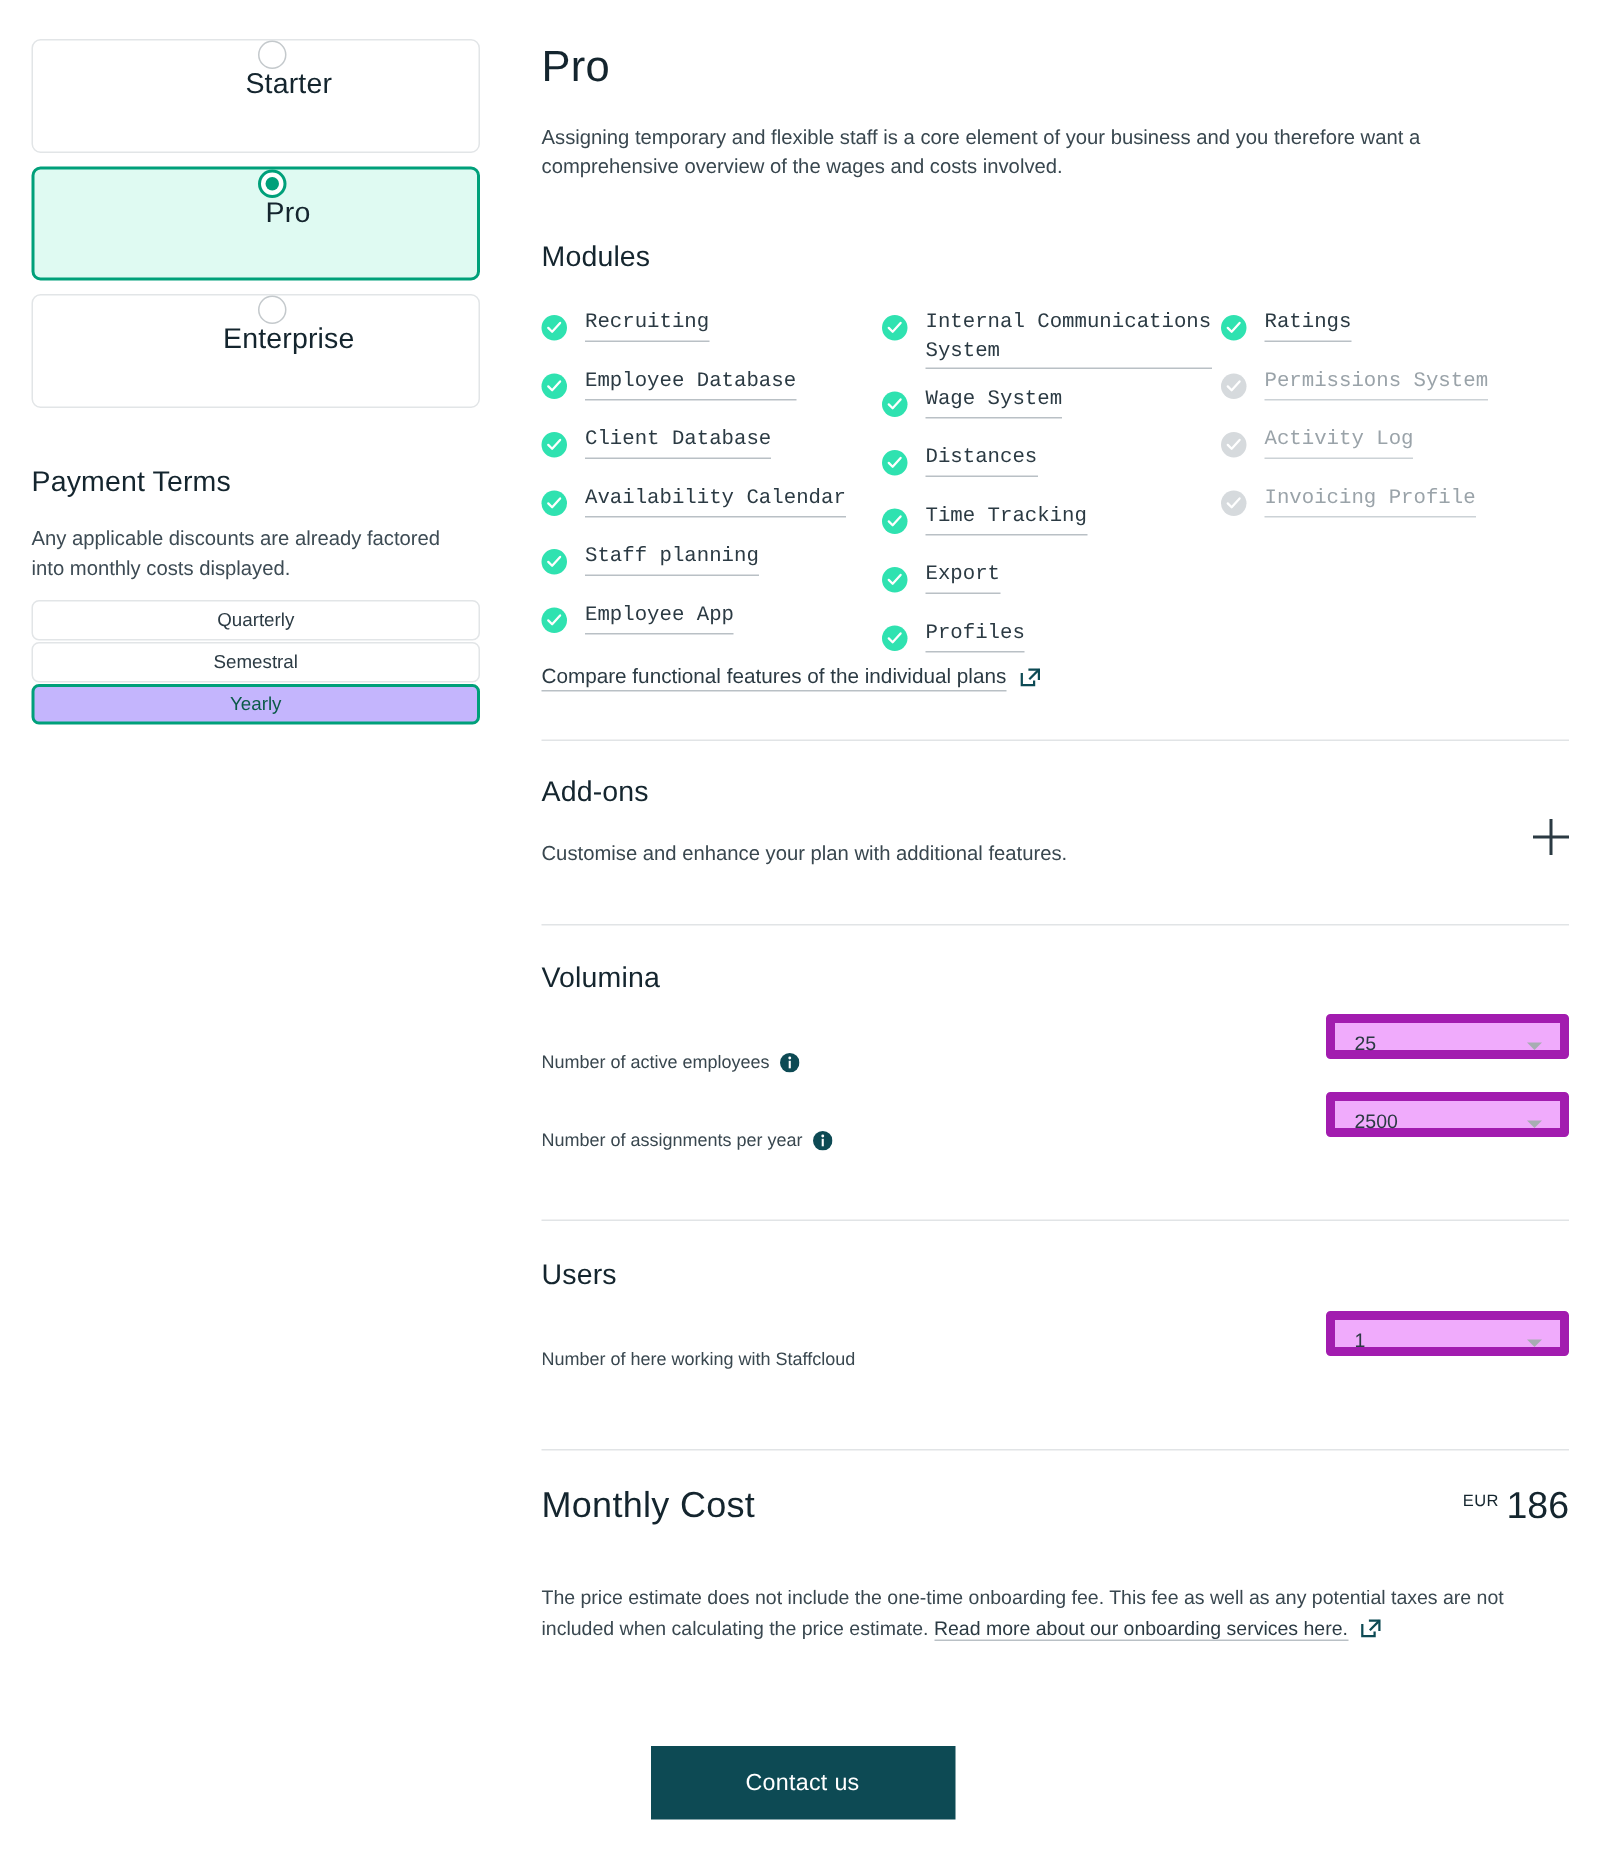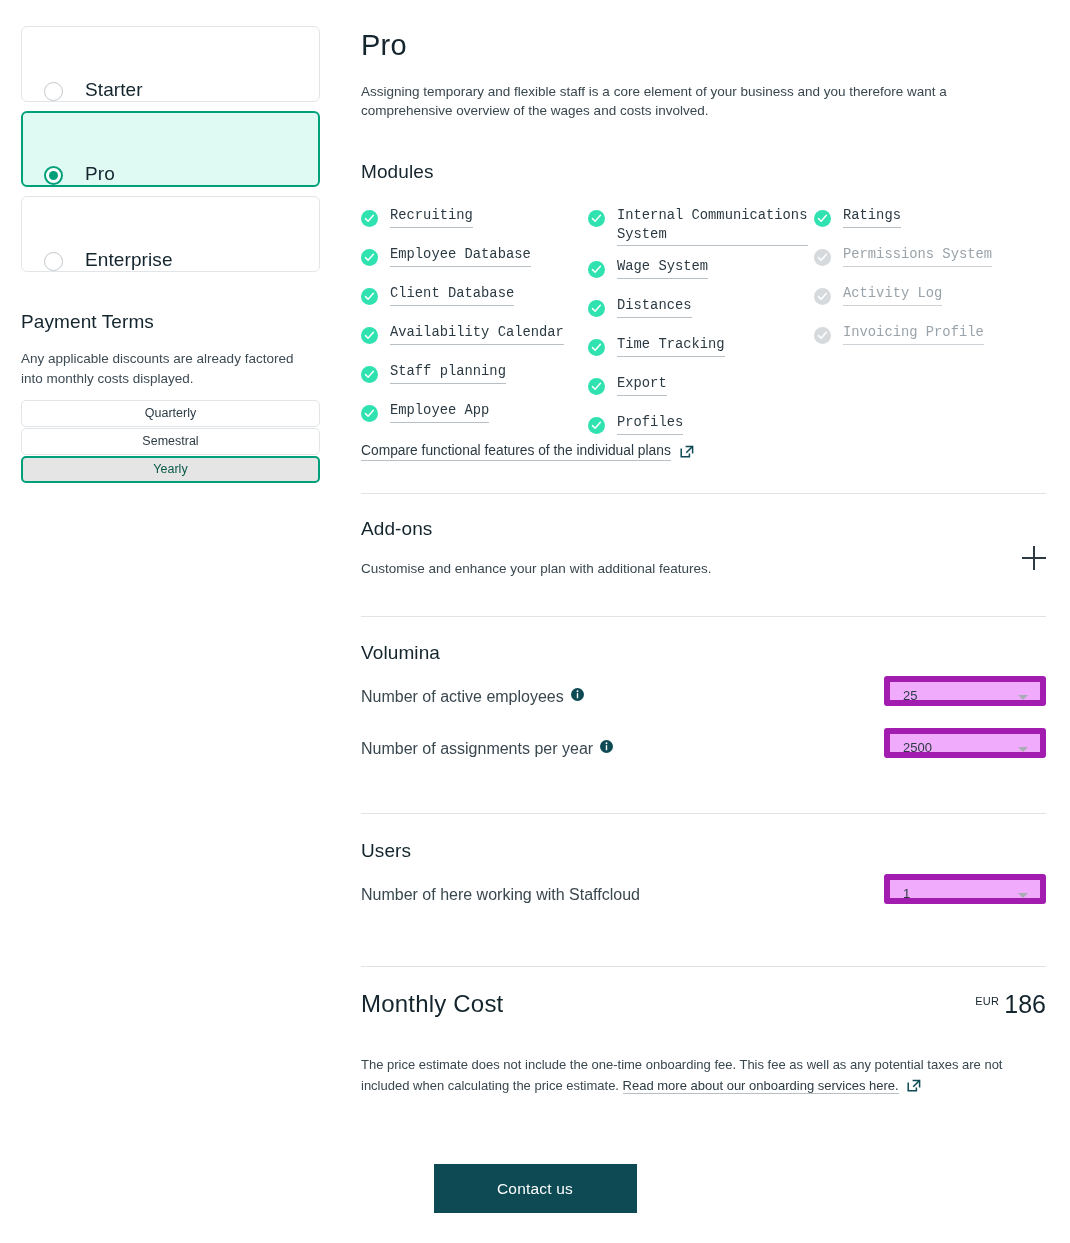--- a/index.html
+++ b/index.html
@@ -25,24 +25,25 @@
     top: 26px;
     width: 299px;
   }
   .plan-card {
     position: relative;
     height: 76px;
     border: 1px solid #e2e5e7;
     border-radius: 6px;
     background: #ffffff;
     display: flex;
-    align-items: flex-end;
+    align-items: center;
     padding-left: 22px;
     margin-bottom: 9px;
     cursor: pointer;
+    flex-direction: column;
   }
   .plan-card.selected {
     background: #dffaf2;
     border: 2px solid #00a07a;
     padding-left: 21px;
   }
   .radio {
     width: 19px;
     height: 19px;
     border-radius: 50%;
@@ -97,21 +98,21 @@
     text-align: center;
     font-size: 12.5px;
     color: #2c3b44;
     background: #ffffff;
     border: 1px solid #e2e5e7;
     border-radius: 5px;
     cursor: pointer;
     margin-bottom: 1px;
   }
   .term-btn.active {
-    background: #e5e5e5;
+    background: #c4b5fd;
     border: 2px solid #00a07a;
     color: #0b5a48;
     line-height: 23px;
   }
 
   
   .right-col {
     position: absolute;
     left: 361px;
     top: 26px;
@@ -230,25 +231,25 @@
 
   .volumina { margin-top: 25px; position: relative; }
   .field-row {
     position: relative;
     height: 40px;
     margin-top: 12px;
   }
   .field-label {
     position: absolute;
     left: 0;
-    top: 12px;
-    font-size: 16px;
+    top: 25px;
+    font-size: 12px;
     color: #39474f;
     display: flex;
-    align-items: flex-start;
+    align-items: flex-end;
   }
   .info-icon {
     display: inline-flex;
     margin-left: 7px;
     cursor: pointer;
   }
   .select {
     position: absolute;
     right: 0px;
     top: 0px;

